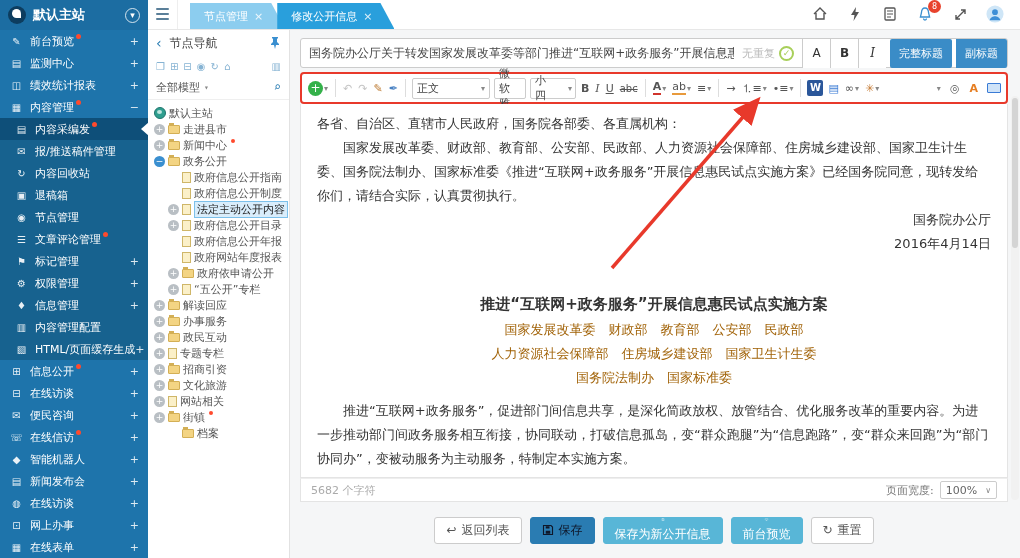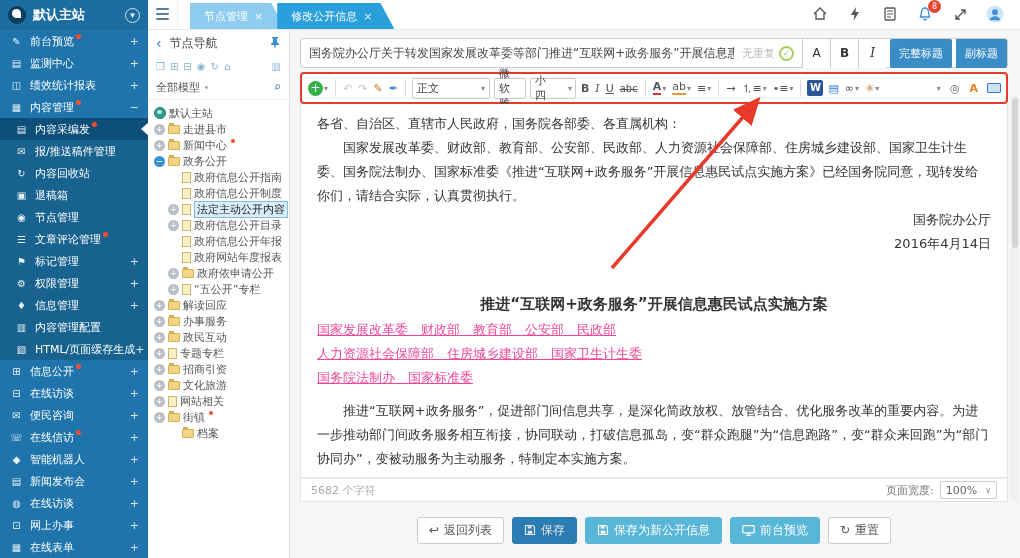--- a/index.html
+++ b/index.html
@@ -86,31 +86,31 @@
   .hl { border-bottom:2px solid #e89a3c; line-height:12px; }
   .wic { width:16px; height:16px; background:#2b579a; color:#fff; font-size:10px; font-weight:bold; text-align:center; line-height:16px; border-radius:2px; }
   .mon { width:14px; height:10px; border:1px solid #3a7bd5; border-radius:1px; background:#cfe3f8; }
   .tb-right { margin-left:auto; display:flex; align-items:center; gap:8px; }
   .oA { color:#e67e22; font-weight:bold; }
 
   .content { flex:1; background:#fff; border:1px solid #e4e4e4; border-top:none; padding:8px 16px; font-size:13px; color:#333; line-height:24px; overflow:hidden; }
   .p-ind { text-indent:2em; }
   .p-right { text-align:right; }
   .doc-title { text-align:center; font-weight:bold; font-size:15px; margin-top:34px; line-height:28px; }
-  .orgs { text-align:left; line-height:24px; color:#ec4899;text-decoration:underline;}
+  .orgs { text-align:center; line-height:24px; color:#a16207;}
   .last-p { margin-top:9px; }
 
   .statusbar { height:24px; background:#fff; border:1px solid #e4e4e4; border-top:1px solid #eee; display:flex; align-items:center; padding:0 10px; font-size:11px; color:#aaa; flex-shrink:0;}
   .sb-right { margin-left:auto; display:flex; align-items:center; gap:6px; color:#777; }
   .pw-select { border:1px solid #ccc; border-radius:2px; height:18px; display:flex; align-items:center; gap:8px; padding:0 5px; color:#666;}
 
   .actions { height:56px; display:flex; align-items:center; justify-content:center; gap:8px; }
   .btn { height:27px; border-radius:3px; padding:0 11px; font-size:12px; display:inline-flex; align-items:center; gap:5px; border:1px solid #ccc; background:#fff; color:#555; }
-  .btn.primary { background:#2a7cb2; border-color:#2a7cb2; color:#e5e5e5; }
-  .btn.light { background:#58b6d7; border-color:#58b6d7; color:#fff; }
+  .btn.primary { background:#2a7cb2; border-color:#2a7cb2; color:#0f172a; }
+  .btn.light { background:#58b6d7; border-color:#58b6d7; color:#fff;flex-direction:column; }
 
   .vscroll { position:absolute; right:1px; top:96px; width:8px; height:404px; background:#f1f1f1; border-radius:4px; }
   .vscroll .thumb { position:absolute; top:2px; left:1px; width:6px; height:150px; background:#d4d4d4; border-radius:3px; }
 
   .anno { position:absolute; left:0; top:0; z-index:40; pointer-events:none; }
 </style>
 </head>
 <body>
 
 <div class="app">

